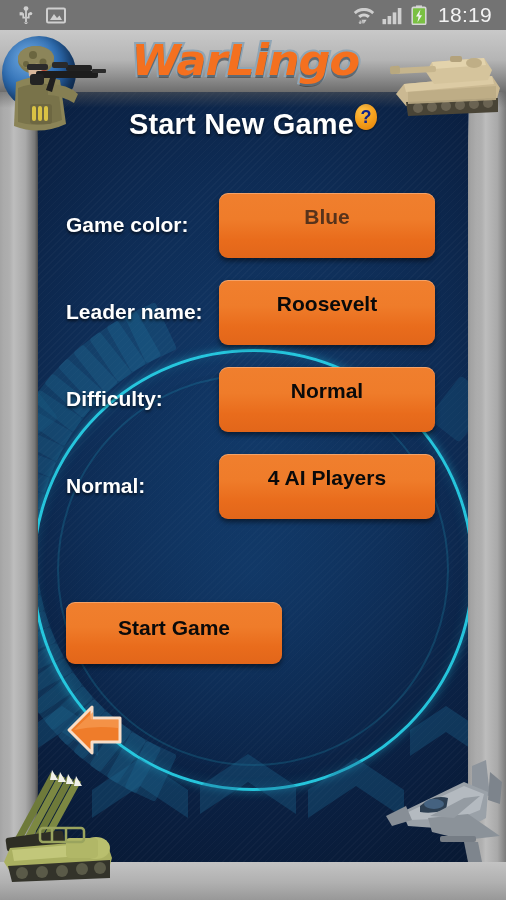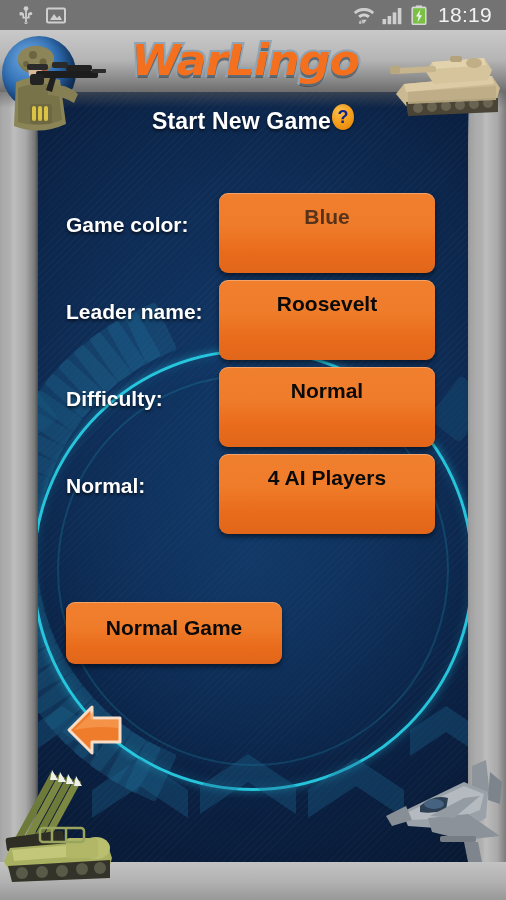--- a/index.html
+++ b/index.html
@@ -153,21 +153,21 @@
   .soldier { position: absolute; left: 0px; top: 8px; z-index: 33; }
   .tank    { position: absolute; right: 2px; top: 10px; z-index: 33; }
 
   
   .page-title-row {
     position: absolute; top: 78px; left: 0; right: 0;
     text-align: center; z-index: 15;
   }
   .page-title {
     display: inline-block;
-    color: #ffffff; font-size: 23px; font-weight: bold;
+    color: #ffffff; font-size: 29px; font-weight: bold;
     letter-spacing: .2px;
     text-shadow: 0 2px 3px rgba(0,0,0,.6);
     vertical-align: middle;
   }
   .help-badge {
     display: inline-block; vertical-align: top;
     width: 22px; height: 26px; margin-left: 1px; margin-top: -4px;
     border-radius: 50%;
     background: radial-gradient(circle at 36% 28%, #fdc14a 0%, #f5a01d 48%, #e07f07 100%);
     color: #10228c; font-size: 18px; font-weight: bold;
@@ -196,21 +196,21 @@
     color: #0a0a0a;
     font-family: "Liberation Sans", sans-serif;
     font-size: 21px; font-weight: bold;
     text-align: center;
     padding: 0;
   }
   .btn-orange > span {
     position: absolute; left: 0; right: 0; top: 12px;
     display: block;
   }
-  .btn-value { left: 219px; width: 216px; height: 80px; }
+  .btn-value { left: 219px; width: 216px; height: 65px; }
   .btn-value.v-muted { color: #58331b; }
 
   .btn-start {
     left: 66px; width: 216px; height: 62px; top: 572px;
   }
   .btn-start > span { top: 14px; }
 
   
   .back-arrow {
     position: absolute; left: 66px; top: 673px;
@@ -381,21 +381,21 @@
       </div>
 
       <div class="row" style="top:421px;">
         <span class="row-label">Normal:</span>
         <button class="btn-orange btn-value" style="top:3px;">
           <span>4 AI Players</span>
         </button>
       </div>
 
       <button class="btn-orange btn-start">
-        <span>Normal Game</span>
+        <span>Start Game</span>
       </button>
 
       <svg class="back-arrow" viewBox="0 0 58 54">
         <polygon points="3,27 26,4 26,15 54,15 54,39 26,39 26,50" fill="#ef7c2a" stroke="#f7ddc8" stroke-width="3" stroke-linejoin="round"></polygon>
         <path d="M8,27 L27,9 L27,17 L52,17 L52,25 Q30,22 8,27 Z" fill="#f59a52" opacity=".75"></path>
       </svg>
     </div>
 
     <div class="bottom-bar"></div>
 

